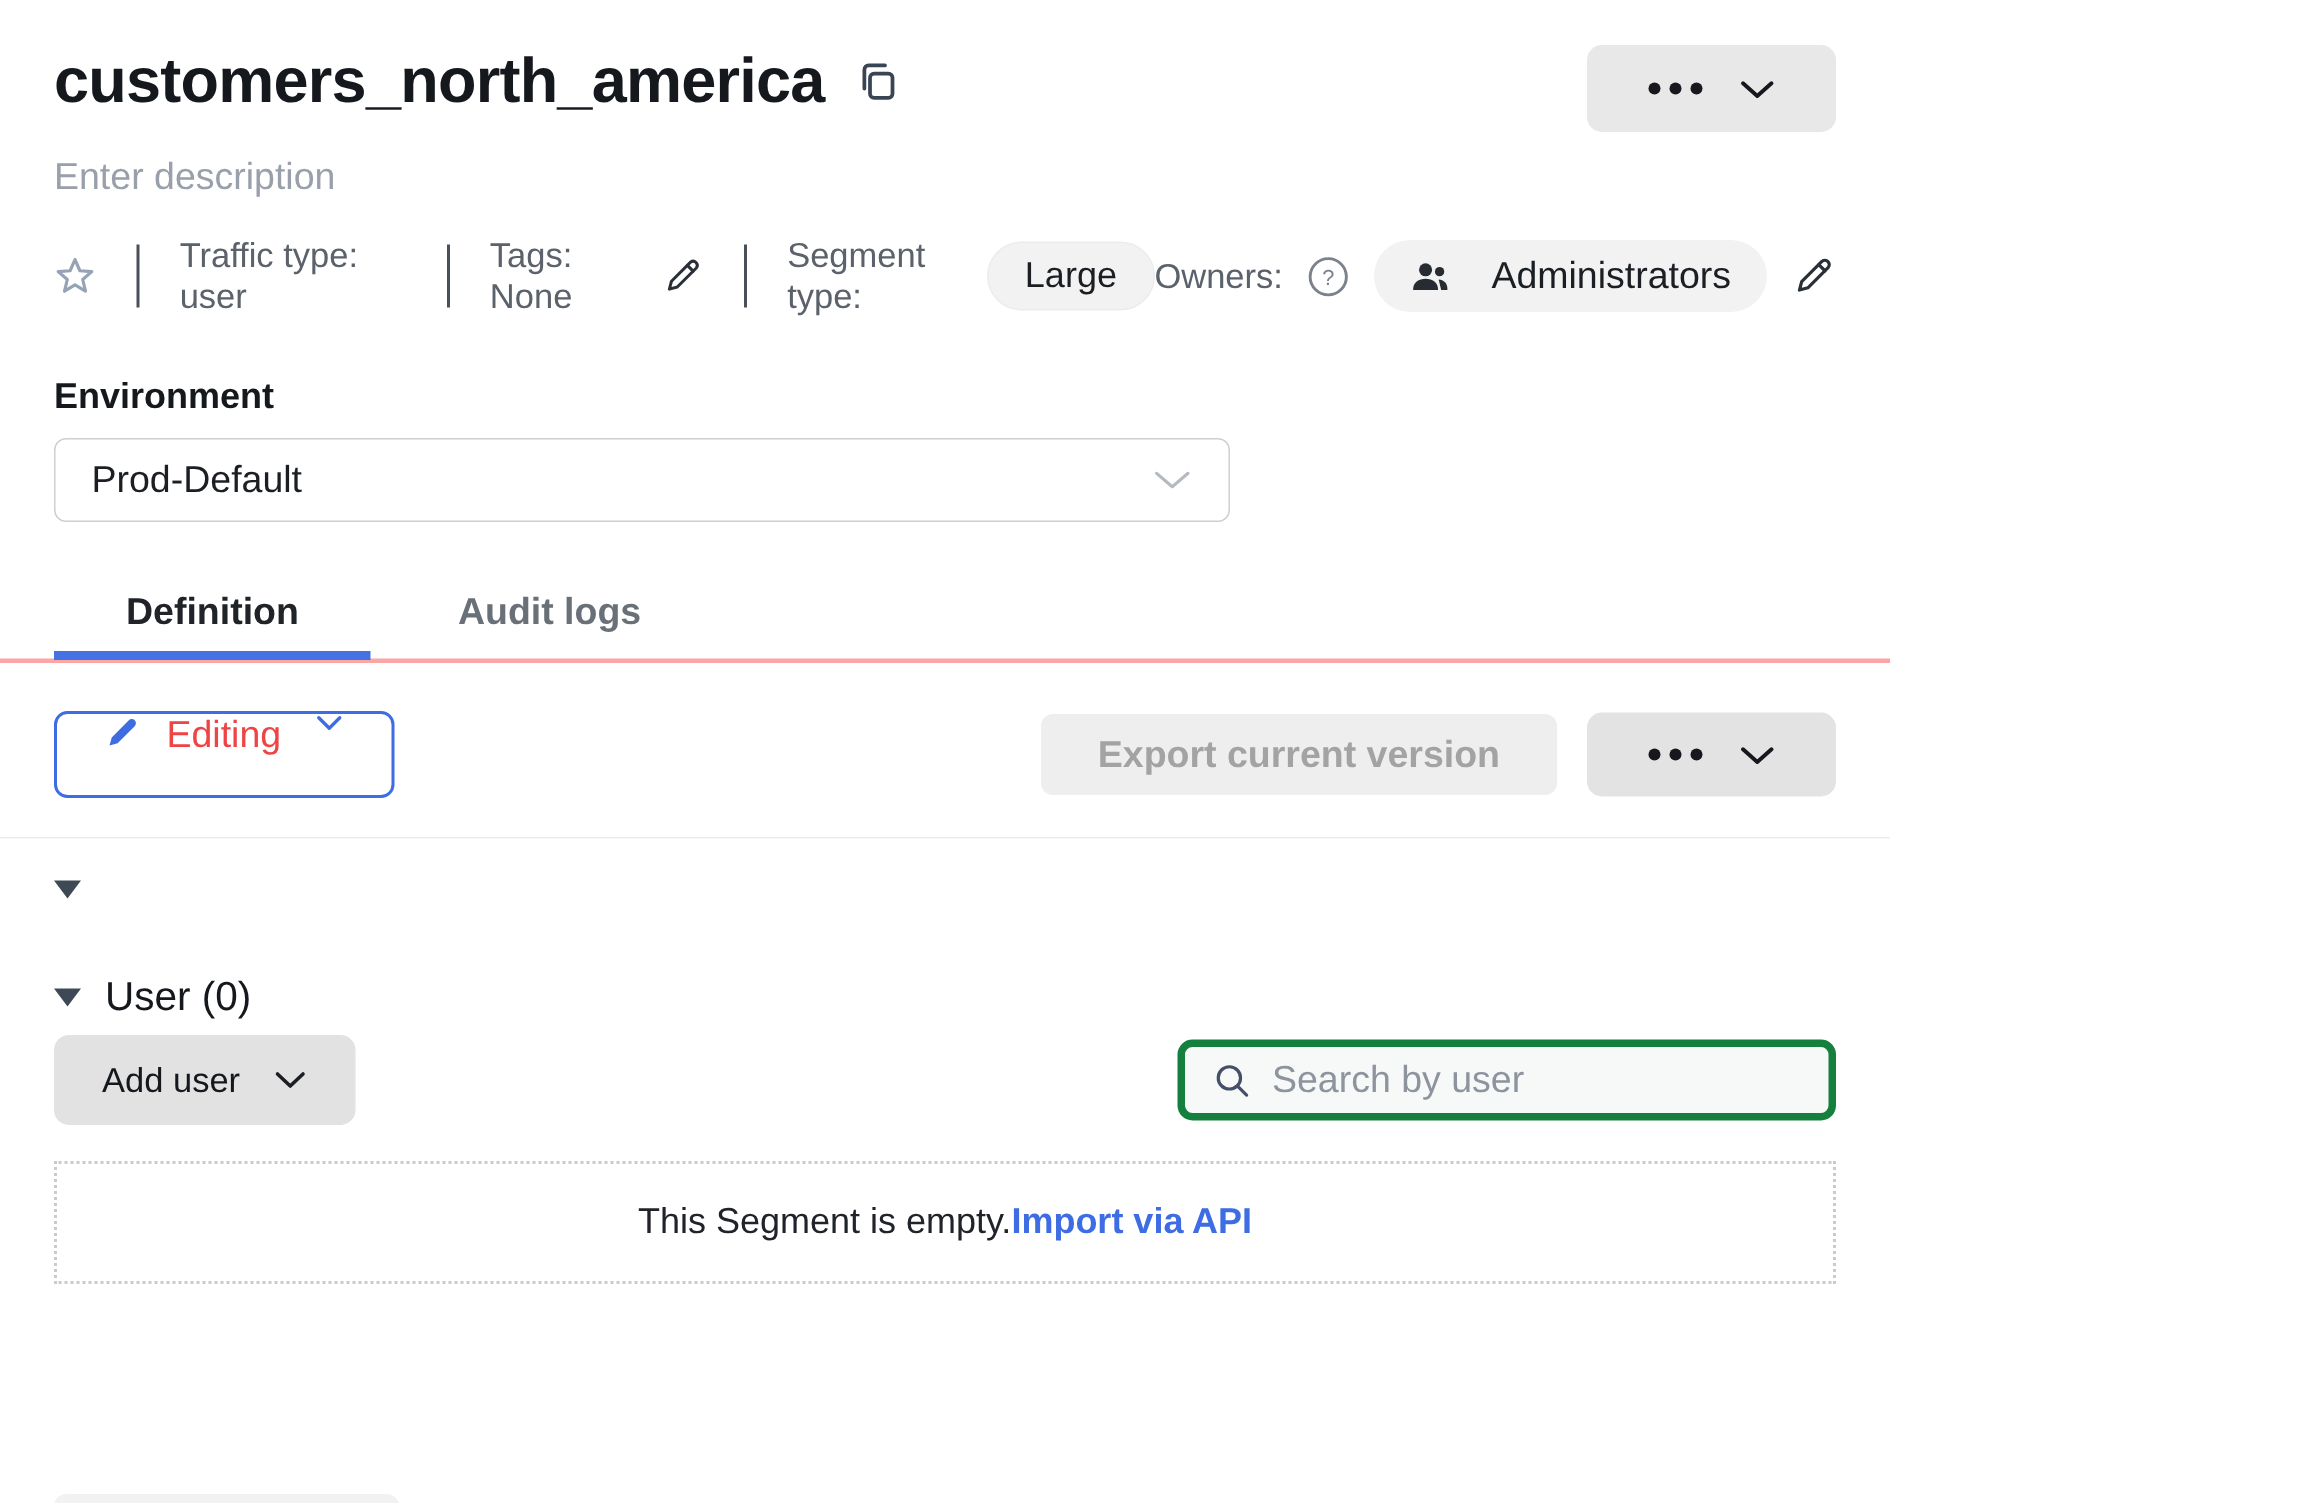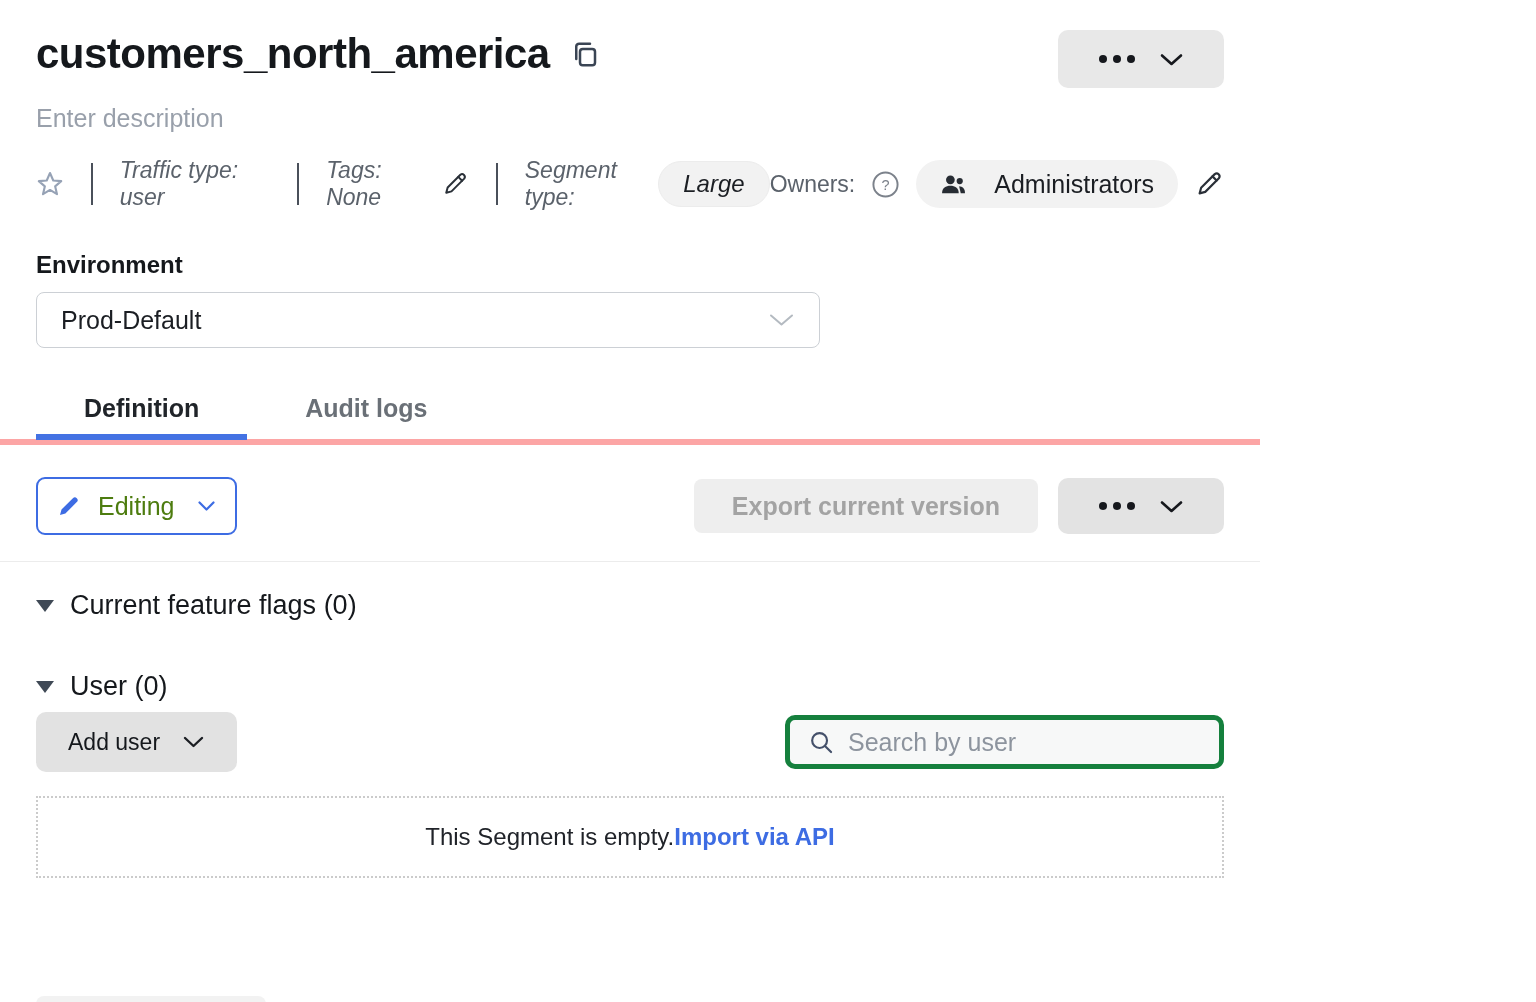--- a/index.html
+++ b/index.html
@@ -17,43 +17,43 @@
     display:flex; align-items:center; justify-content:center; gap:24px; cursor:pointer; }
   .dots { display:flex; gap:6px; }
   .dots i { width:8px; height:8px; border-radius:50%; background:#16181d; display:block; }
 
   
   .description { margin-top:16px; font-size:25px; color:#99a0ab; }
 
   
   .meta-row { margin-top:28px; display:flex; align-items:center; font-size:23px; color:#5b626b; height:46px; }
   .meta-sep { width:2px; height:42px; background:#4a505a; margin:0 27px; }
-  .meta-item { display:flex; align-items:center; gap:16px;font-style:italic; }
+  .meta-item { display:flex; align-items:center; gap:16px; }
   .badge { height:46px; padding:0 24px; background:#f2f2f2; border:1px solid #ececec; border-radius:24px;
     display:flex; align-items:center; font-size:24px; color:#1b1e23; }
   .meta-right { margin-left:auto; display:flex; align-items:center; gap:16px; }
   .pill { height:48px; padding:0 24px; background:#f2f2f2; border-radius:26px;
     display:flex; align-items:center; gap:27px; font-size:25px; color:#1b1e23; cursor:pointer; }
 
   
   .env-label { margin-top:44px; font-size:24px; font-weight:700; color:#15181c; }
   .env-select { margin-top:13px; width:784px; height:56px; border:1px solid #ccd0d5; border-radius:8px;
     display:flex; align-items:center; justify-content:space-between; padding:16px 24px;
     font-size:25px; color:#1b1e23; cursor:pointer; background:#fff; }
 
   
-  .tabbar { margin:34px -36px 0; padding:0 36px; border-bottom:6px solid #fca5a5; display:flex; gap:10px; }
+  .tabbar { margin:34px -36px 0; padding:0 36px; border-bottom:3px solid #fca5a5; display:flex; gap:10px; }
   .tab { padding:12px 48px 16px; font-size:25px; font-weight:700; color:#6a7077; cursor:pointer; position:relative; }
   .tab.active { color:#202429; }
   .tab.active::after { content:''; position:absolute; left:0; right:0; bottom:-1px; height:6px; background:#4472e3; }
 
   
   .toolbar { margin-top:32px; display:flex; justify-content:space-between; align-items:center; }
-  .btn-editing { height:58px; padding:0 19px; background:#fff; border:2px solid #3d6ce3; border-radius:9px;
-    display:flex; align-items:center; gap:17px; font-size:25px; color:#4d7c0f; cursor:pointer;
+  .btn-editing { height:58px; padding:0 32px; background:#fff; border:2px solid #3d6ce3; border-radius:9px;
+    display:flex; align-items:flex-start; gap:17px; font-size:25px; color:#ef4444; cursor:pointer;
     font-family:"Liberation Sans", sans-serif; }
   .toolbar-right { display:flex; align-items:center; gap:20px; }
   .btn-export { height:54px; padding:0 38px; background:#eeeeee; border:none; border-radius:8px;
     font-size:25px; font-weight:700; color:#a3a3a3; cursor:default; font-family:"Liberation Sans", sans-serif; }
   .btn-more.gray2 { background:#e3e3e3; height:56px; }
 
   .full-divider { margin:26px -36px 0; border:none; border-top:1px solid #ececec; }
 
   
   .section-head { display:flex; align-items:center; gap:16px; font-size:27px; color:#15181c; cursor:default; }
@@ -209,21 +209,20 @@
           </svg>
         </span>
       </button>
     </div>
   </div>
 
   <hr class="full-divider">
 
   <div class="section-head flags">
     <span class="caret"></span>
-    <span>Current feature flags (0)</span>
   </div>
 
   <div class="section-head user">
     <span class="caret"></span>
     <span>User (0)</span>
   </div>
   <div class="user-toolbar">
     <button class="btn-add-user">
       <span>Add user</span>
       <span>

